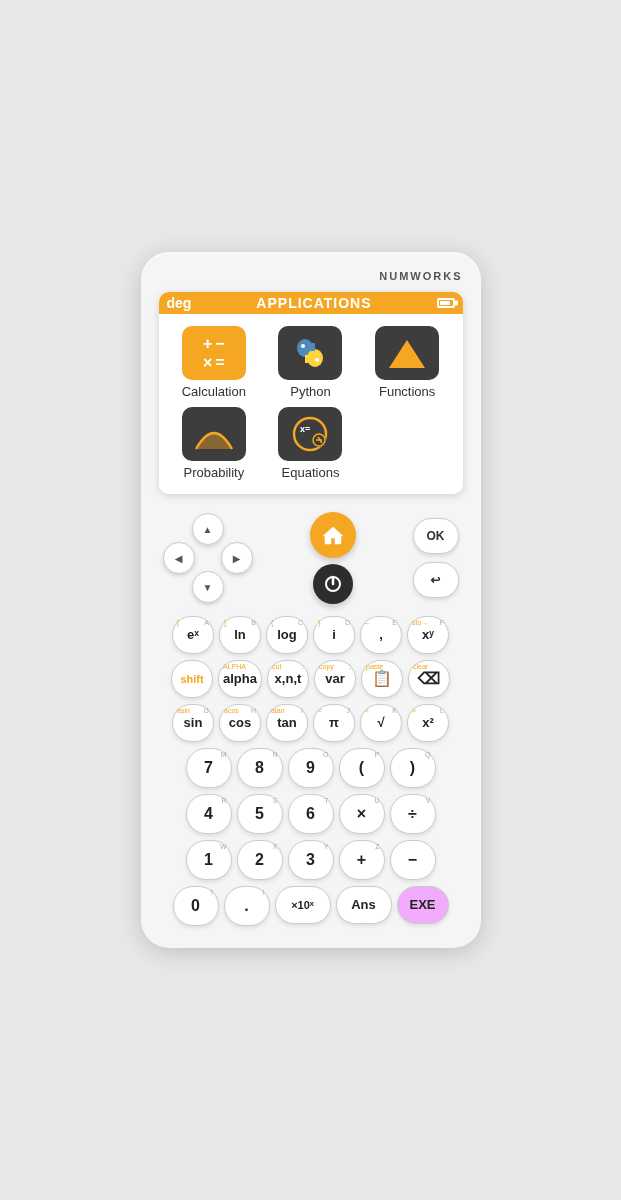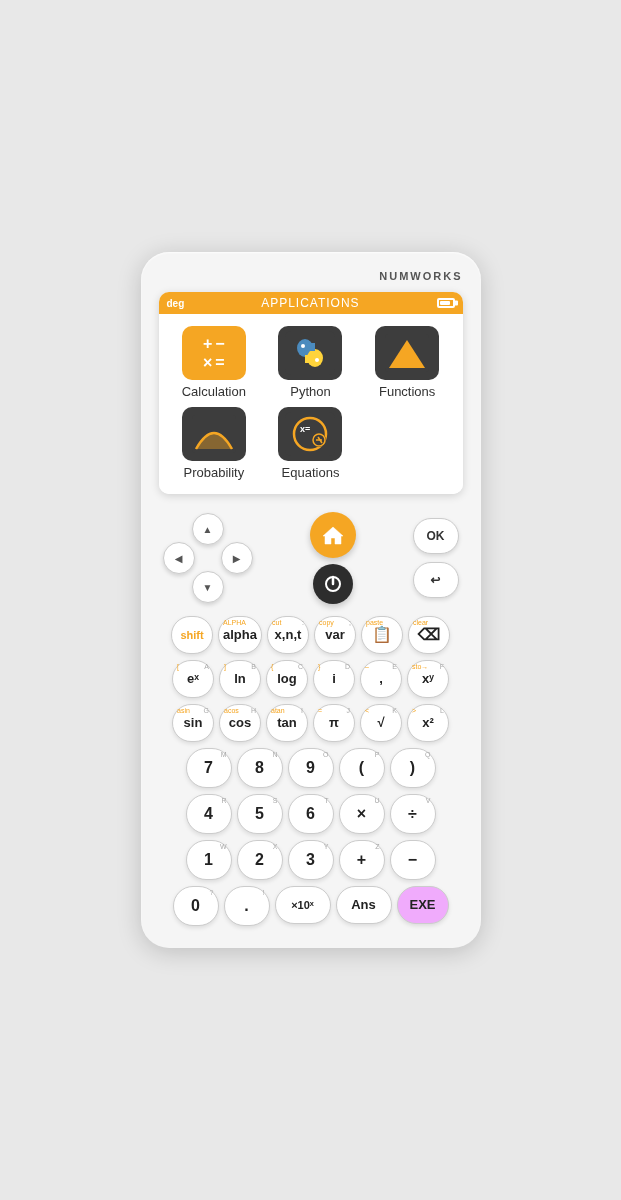--- a/index.html
+++ b/index.html
@@ -37,28 +37,28 @@
     }
     .screen-header {
       background: #f5a623;
       display: flex;
       align-items: center;
       justify-content: space-between;
       padding: 3px 8px;
       height: 22px;
     }
     .screen-header .deg {
-      font-size: 10px;
+      font-size: 14px;
       color: #fff;
       font-weight: bold;
     }
     .screen-header .title {
-      font-size: 12px;
+      font-size: 14px;
       color: #fff;
-      font-weight: normal;
+      font-weight: bold;
       letter-spacing: 1px;
     }
     .battery-icon {
       width: 18px;
       height: 10px;
       border: 2px solid #fff;
       border-radius: 2px;
       position: relative;
       display: inline-block;
     }
@@ -396,20 +396,53 @@
       </button>
       <button class="back-btn">
         <span>↩</span>
       </button>
     </div>
   </div>
 
   <div class="keyboard">
 
     <div class="key-row">
+      <button class="key">
+        <span class="corner-top-left">[</span>
+        <span class="letter-sup">A</span>
+        <span class="main-label">eˣ</span>
+      </button>
+      <button class="key">
+        <span class="corner-top-left">]</span>
+        <span class="letter-sup">B</span>
+        <span class="main-label">ln</span>
+      </button>
+      <button class="key">
+        <span class="corner-top-left">{</span>
+        <span class="letter-sup">C</span>
+        <span class="main-label">log</span>
+      </button>
+      <button class="key">
+        <span class="corner-top-left">}</span>
+        <span class="letter-sup">D</span>
+        <span class="main-label">i</span>
+      </button>
+      <button class="key">
+        <span class="corner-top-left">–</span>
+        <span class="letter-sup">E</span>
+        <span class="main-label">,</span>
+      </button>
+      <button class="key">
+        <span class="corner-top-left">sto→</span>
+        <span class="letter-sup">F</span>
+        <span class="main-label">xʸ</span>
+      </button>
+    </div>
+
+    <div class="key-row">
       <button class="key shift-key">
         <span class="main-label">shift</span>
       </button>
       <button class="key">
         <span class="corner-top-left">ALPHA</span>
         <span class="main-label">alpha</span>
       </button>
       <button class="key">
         <span class="corner-top-left">cut</span>
         <span class="corner-top-right">:</span>
@@ -425,53 +458,20 @@
         <span class="main-label" style="font-size:16px;">📋</span>
       </button>
       <button class="key">
         <span class="corner-top-left">clear</span>
         <span class="main-label" style="font-size:16px;">⌫</span>
       </button>
     </div>
 
     <div class="key-row">
       <button class="key">
-        <span class="corner-top-left">[</span>
-        <span class="letter-sup">A</span>
-        <span class="main-label">eˣ</span>
-      </button>
-      <button class="key">
-        <span class="corner-top-left">]</span>
-        <span class="letter-sup">B</span>
-        <span class="main-label">ln</span>
-      </button>
-      <button class="key">
-        <span class="corner-top-left">{</span>
-        <span class="letter-sup">C</span>
-        <span class="main-label">log</span>
-      </button>
-      <button class="key">
-        <span class="corner-top-left">}</span>
-        <span class="letter-sup">D</span>
-        <span class="main-label">i</span>
-      </button>
-      <button class="key">
-        <span class="corner-top-left">–</span>
-        <span class="letter-sup">E</span>
-        <span class="main-label">,</span>
-      </button>
-      <button class="key">
-        <span class="corner-top-left">sto→</span>
-        <span class="letter-sup">F</span>
-        <span class="main-label">xʸ</span>
-      </button>
-    </div>
-
-    <div class="key-row">
-      <button class="key">
         <span class="corner-top-left">asin</span>
         <span class="letter-sup">G</span>
         <span class="main-label">sin</span>
       </button>
       <button class="key">
         <span class="corner-top-left">acos</span>
         <span class="letter-sup">H</span>
         <span class="main-label">cos</span>
       </button>
       <button class="key">

